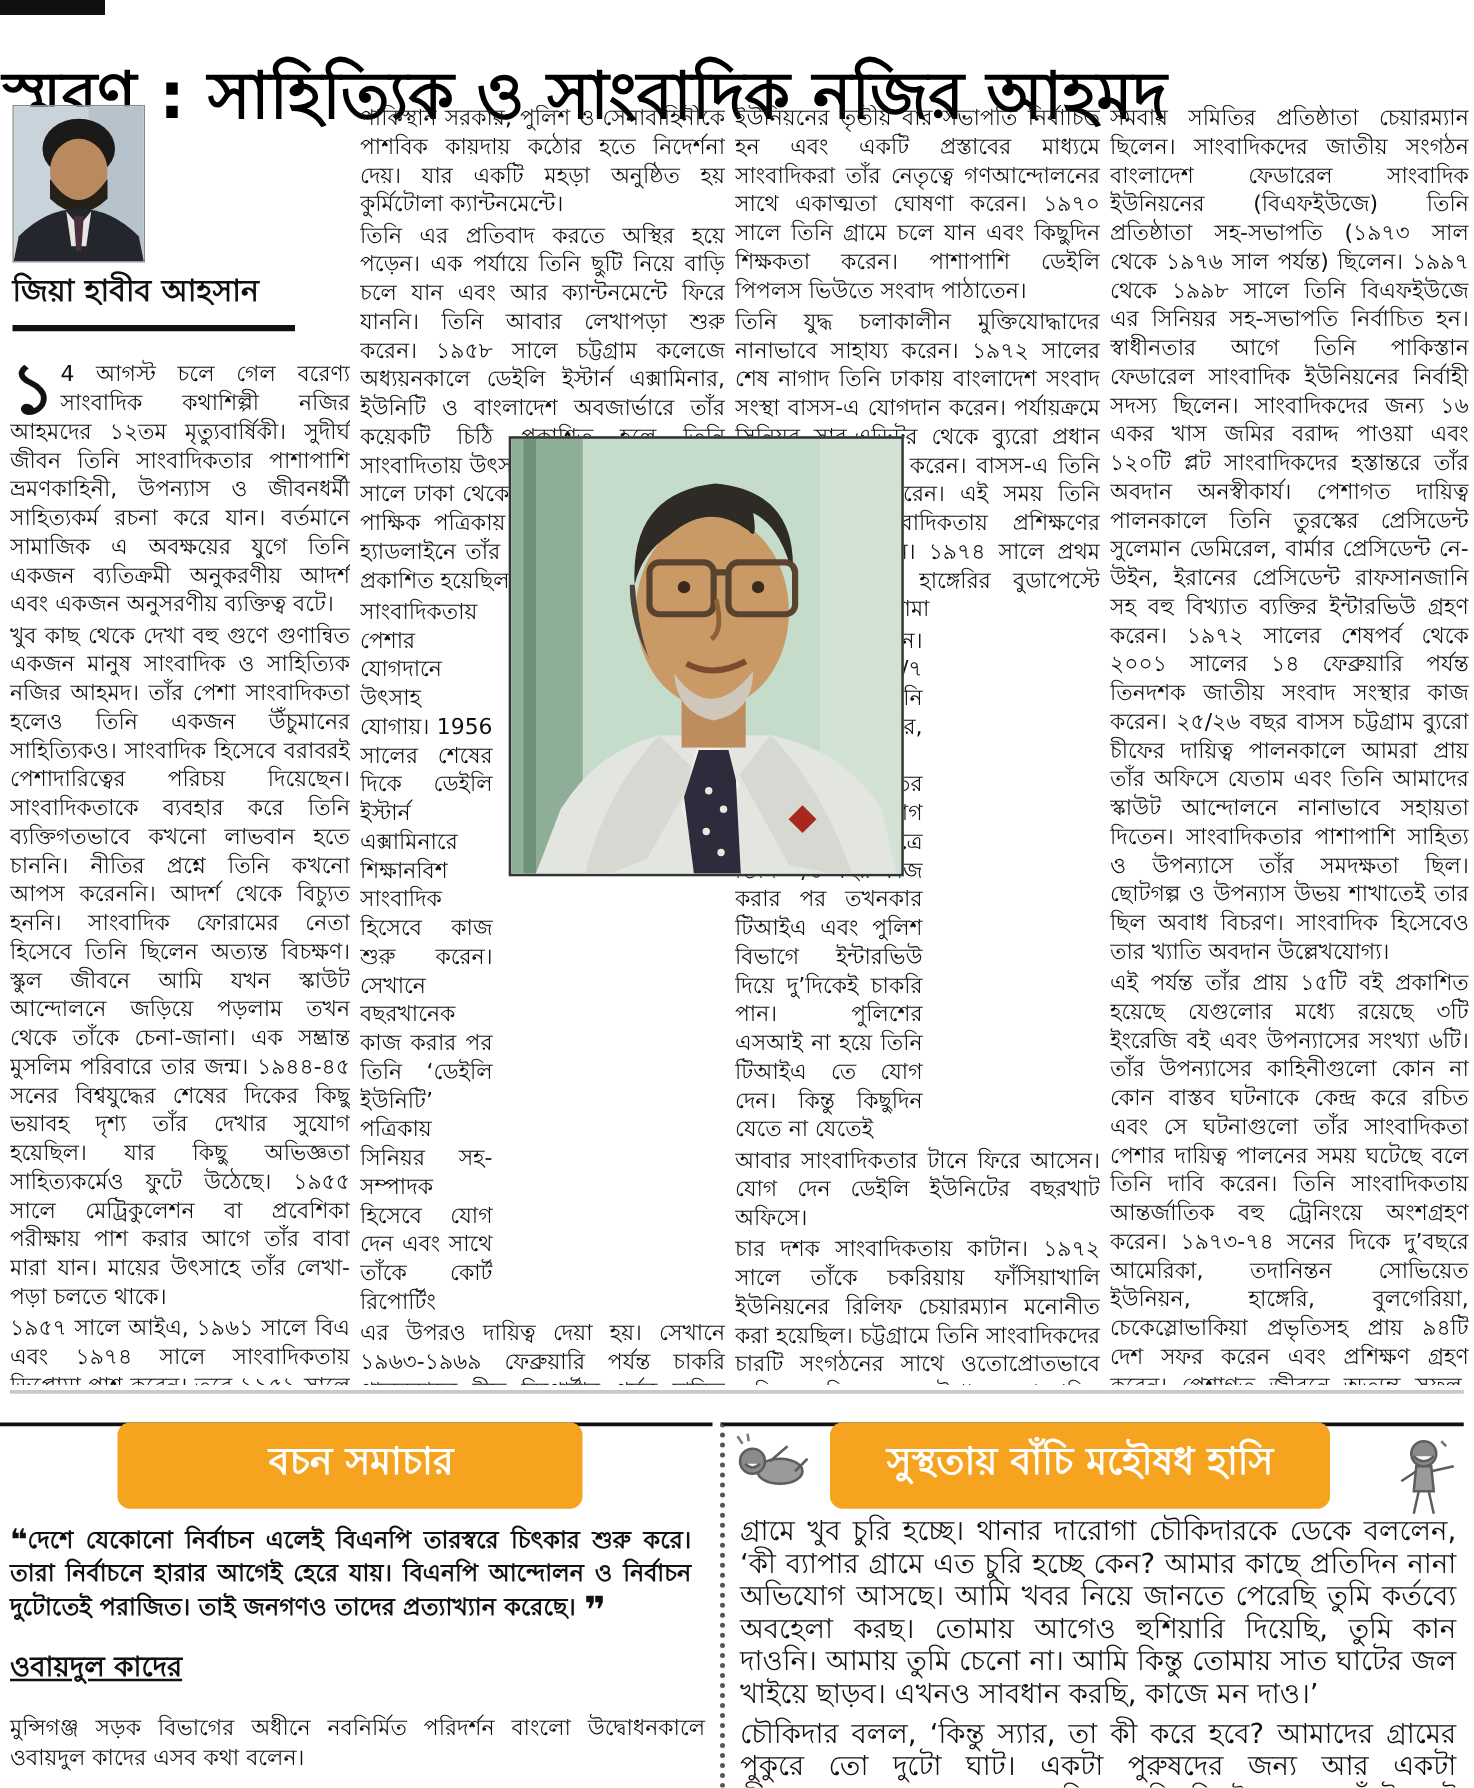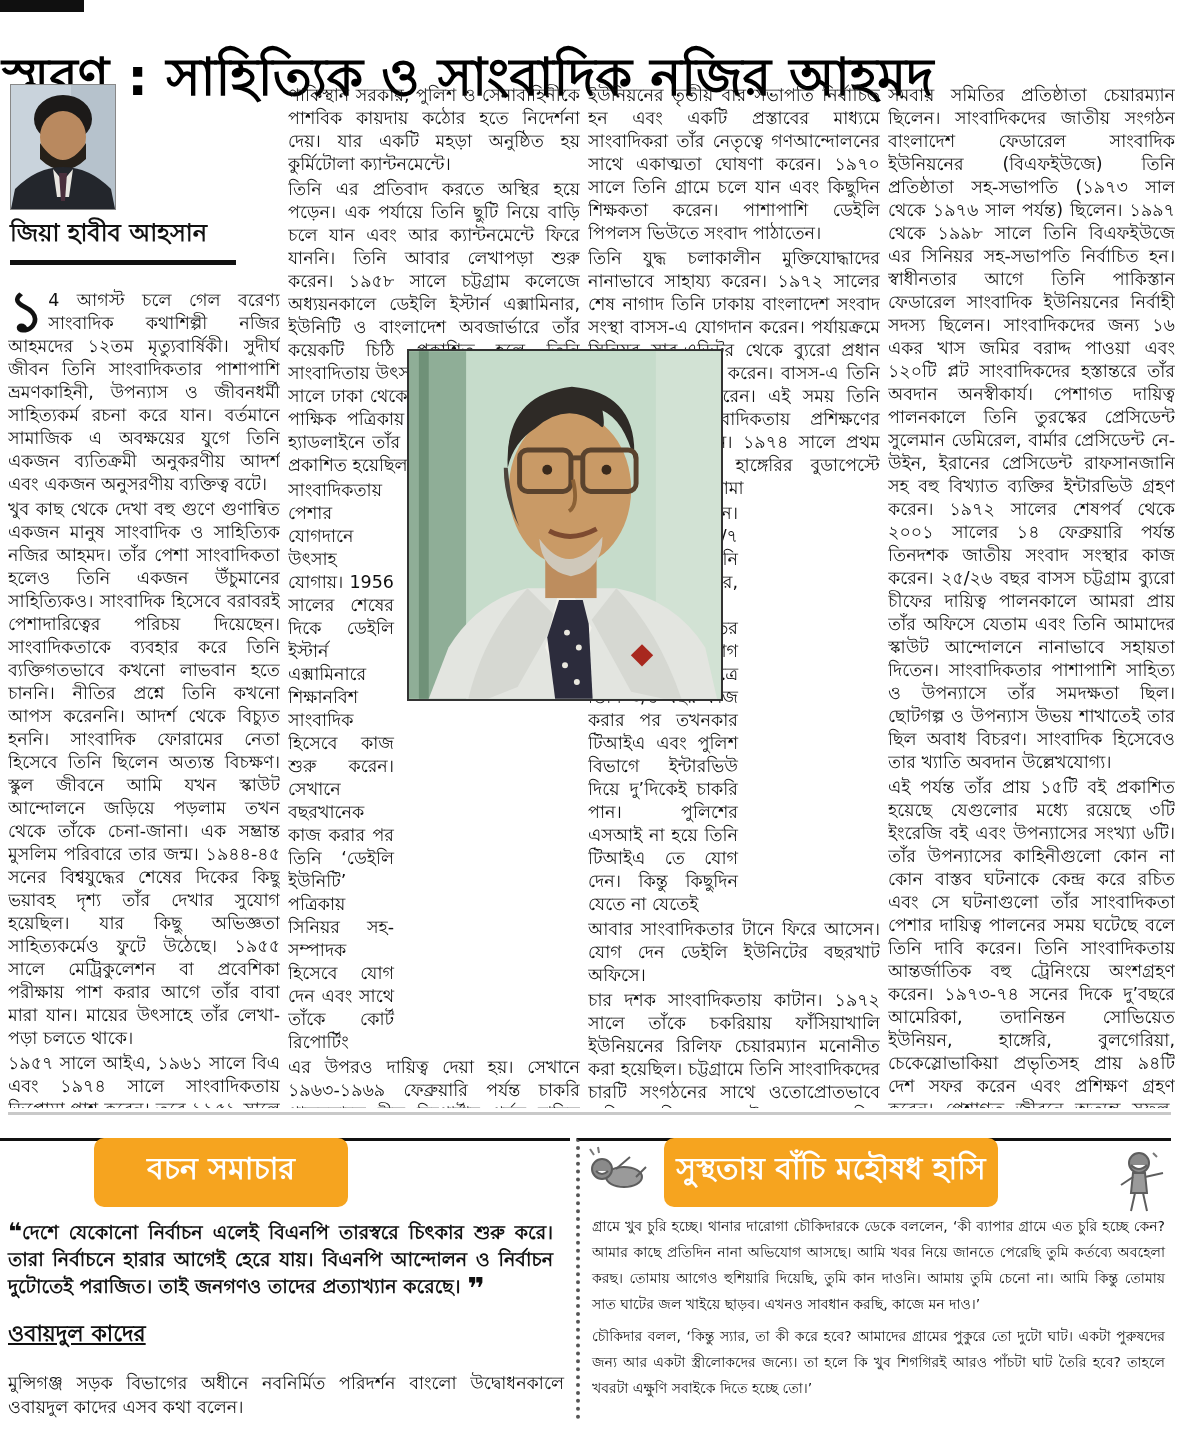--- a/index.html
+++ b/index.html
@@ -32,29 +32,29 @@
   }
   .end-rule{position:absolute;left:8px;top:1112px;width:1163px;height:3px;background:#c9c9c9;}
   .bottom{position:absolute;left:0;top:1138px;width:1179px;display:flex;align-items:stretch;}
   .section{position:relative;border-top:3px solid #111;box-sizing:border-box;}
   .bochon{width:570px;padding:0 6px 0 8px;}
   .hasi{width:595px;margin-left:6px;border-left:4px dotted #555;padding:0 6px 0 12px;}
   .tab{
     margin-top:-3px;background:#F6A41F;color:#fff;text-align:center;
     font-size:30px;font-weight:bold;padding:7px 0 11px 0;border-radius:10px;
   }
-  .tab-bochon{width:254px;margin-left:86px;}
-  .tab-hasi{width:334px;margin-left:72px;}
+  .tab-bochon{width:354px;margin-left:86px;padding-left:18px;}
+  .tab-hasi{width:400px;margin-left:72px;}
   .quote{font-size:19px;line-height:27px;font-weight:600;margin:12px 11px 0 0;text-align:justify;}
   .q-open{font-size:24px;font-weight:bold;vertical-align:top;}
   .q-close{font-size:30px;font-weight:bold;line-height:10px;vertical-align:-6px;}
   .speaker{font-size:22px;font-weight:bold;margin:16px 0 2px 0;text-decoration:underline;}
   .speaker-role{font-size:17.5px;margin:2px 0 0 0;}
   .context{font-size:17.5px;line-height:24px;margin:18px 0 0 0;text-align:justify;}
-  .joke{font-size:14px;line-height:26px;margin:6px 0 0 0;text-align:justify;}
+  .joke{font-size:22px;line-height:26px;margin:6px 0 0 0;text-align:justify;}
   .cartoon{position:absolute;}
   .cartoon-left{left:6px;top:2px;}
   .cartoon-right{right:4px;top:10px;}
 </style>
 </head>
 <body>
 
 <div class="edge-mark"></div>
 
 <h1 class="headline">স্মরণ : সাহিত্যিক ও সাংবাদিক নজির আহমদ</h1>

